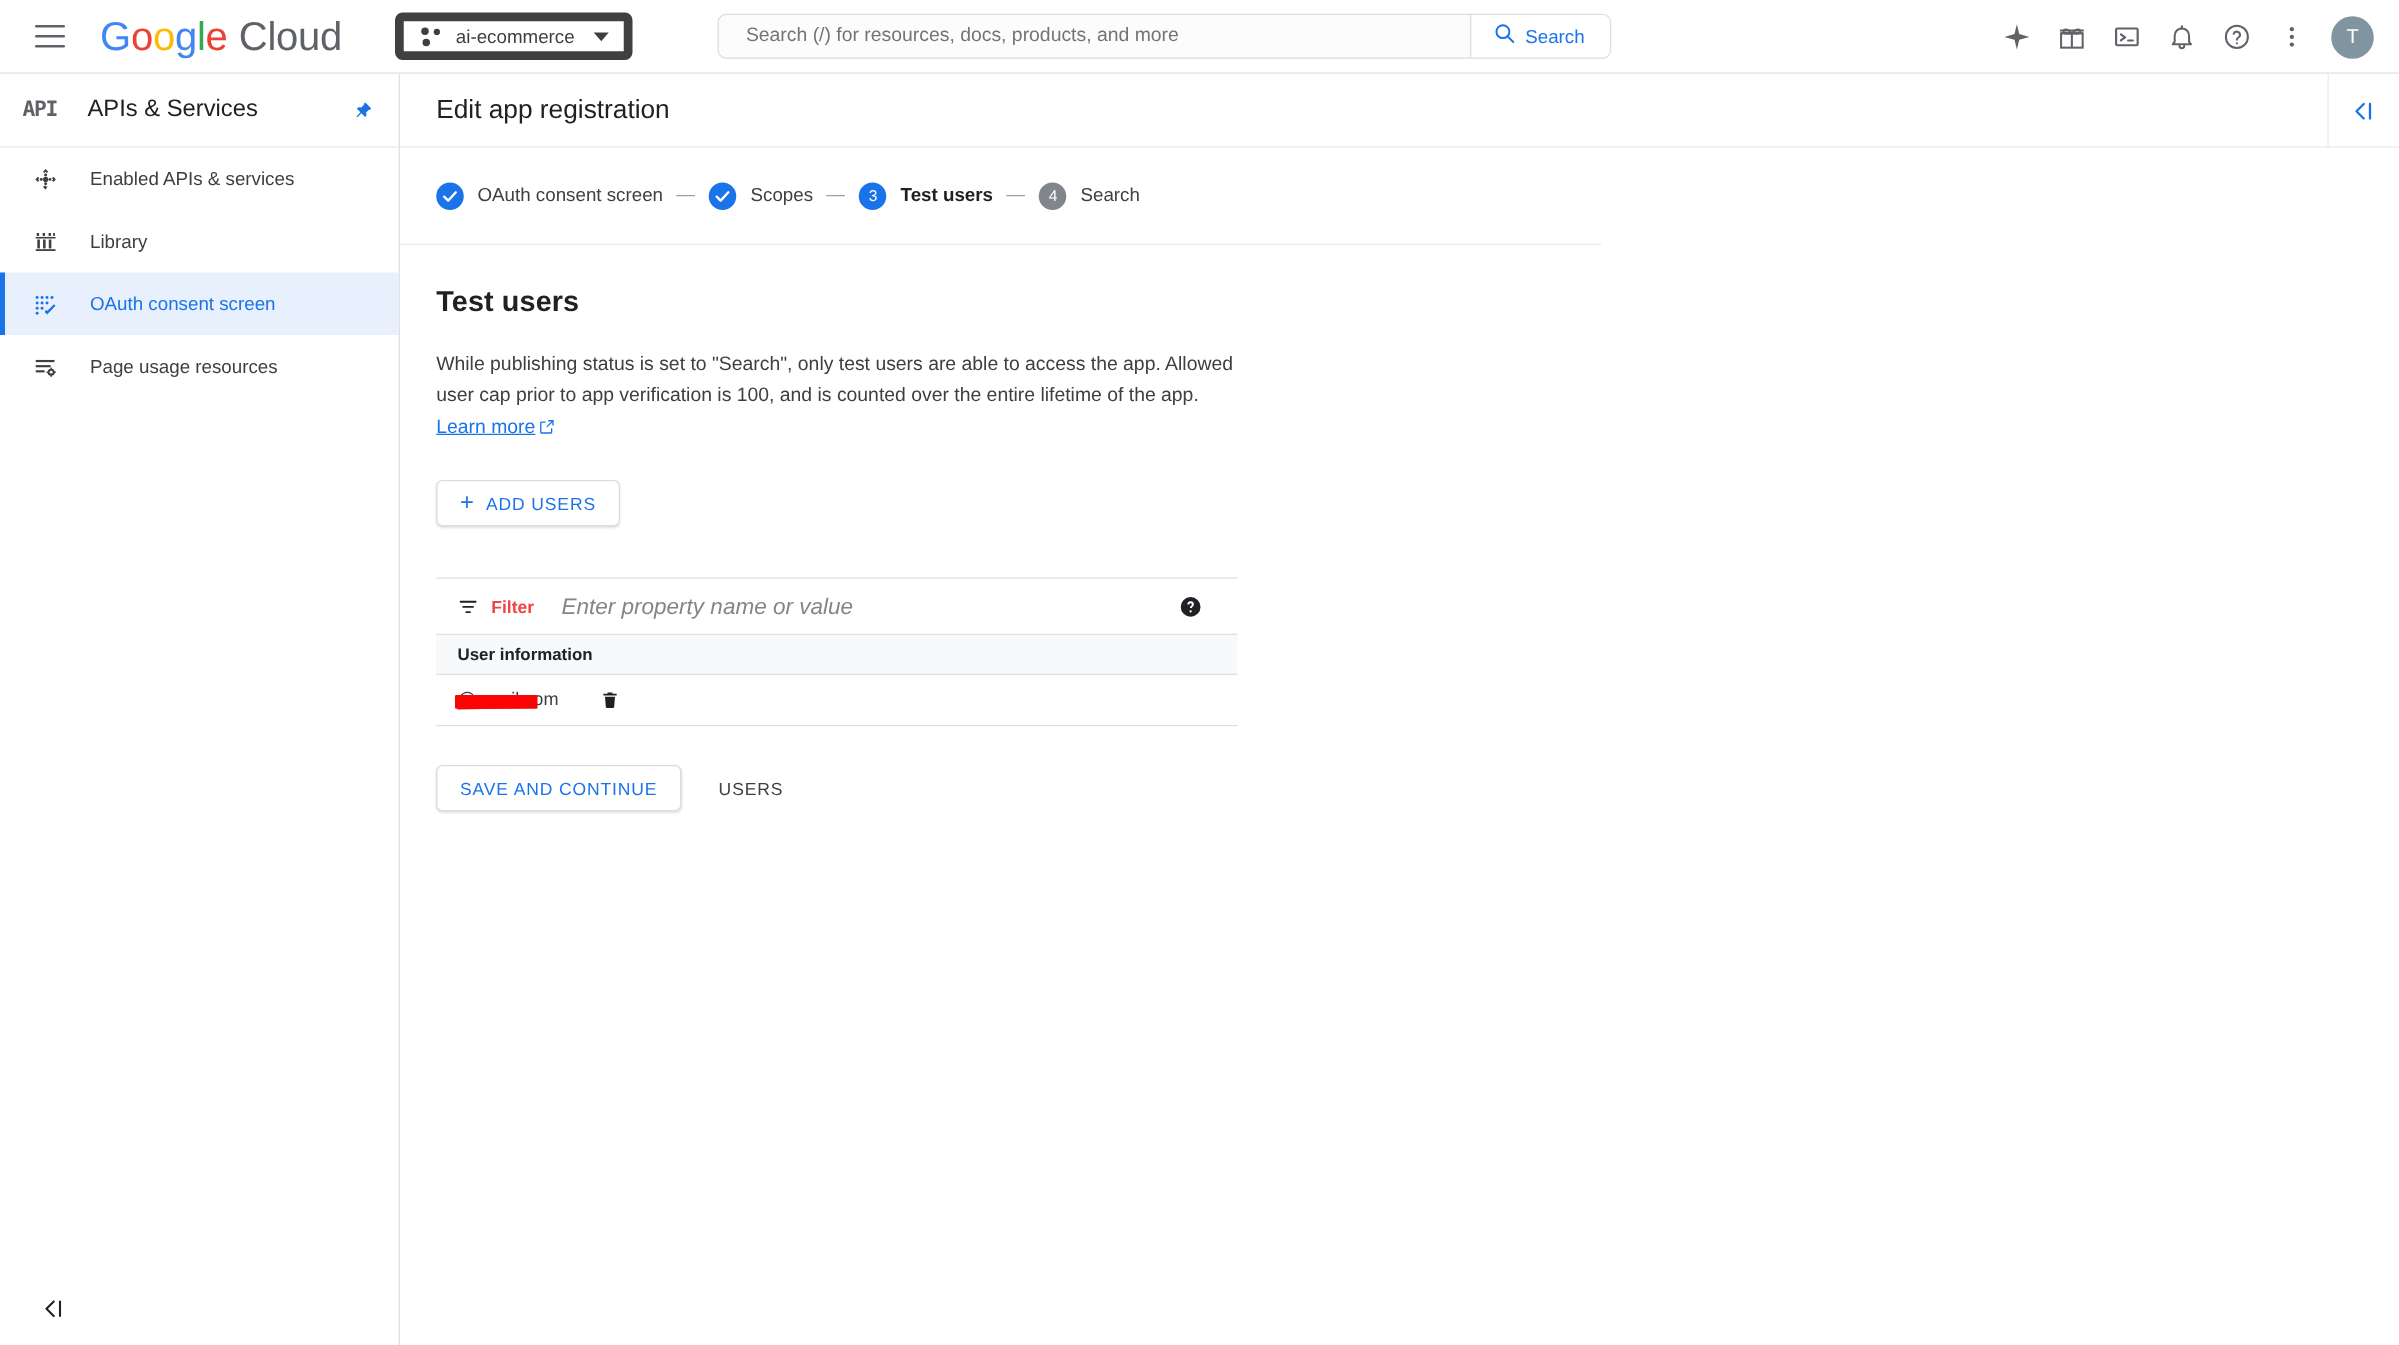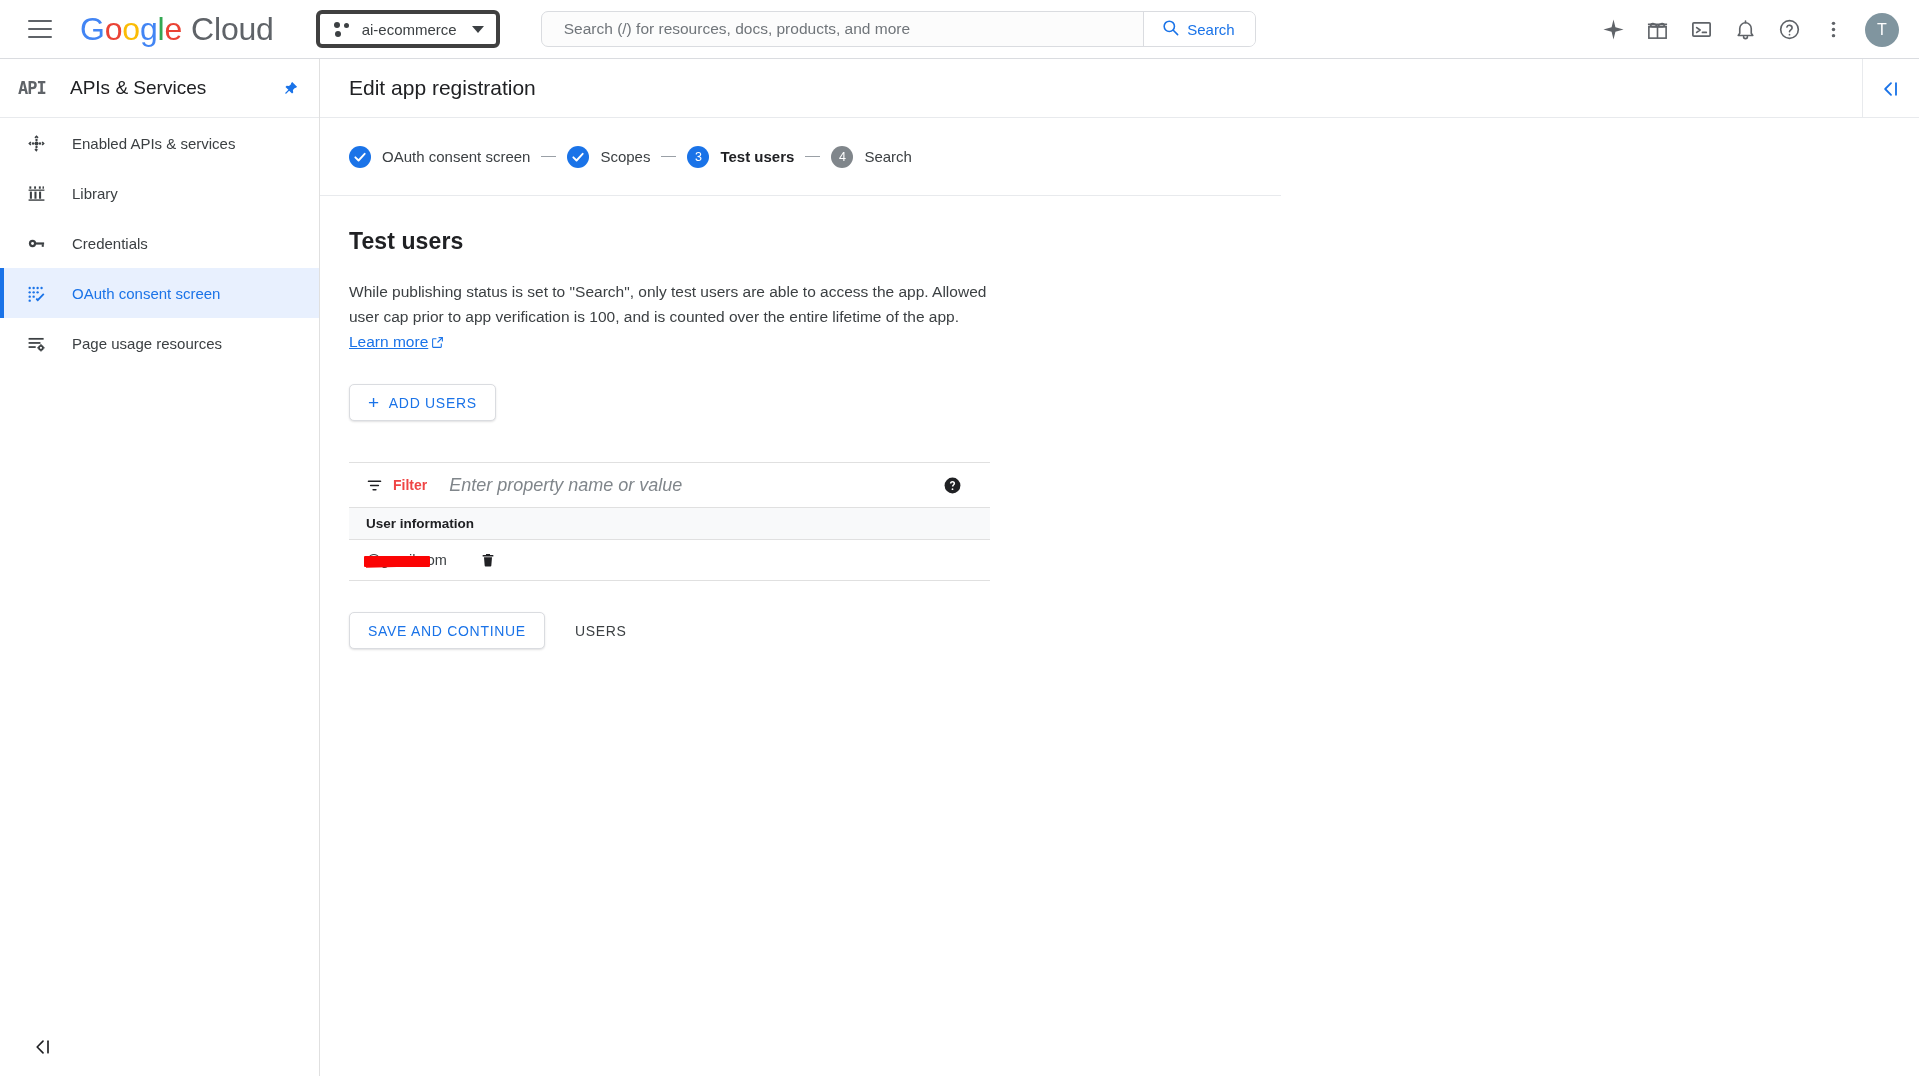--- a/index.html
+++ b/index.html
@@ -31,21 +31,21 @@
 
   .brand { display: flex; align-items: center; font-size: 32px; letter-spacing: -0.2px; }
   .brand .g1 { color:#4285F4; } .brand .g2 { color:#EA4335; } .brand .g3 { color:#FBBC05; }
   .brand .g4 { color:#4285F4; } .brand .g5 { color:#34A853; } .brand .g6 { color:#EA4335; }
   .brand .cloud { color:#5f6368; margin-left: 9px; font-weight: 400; }
 
   .project-chip {
     margin-left: 42px;
     height: 38px;
     min-width: 168px;
-    border: 4px solid #404040;
+    border: 7px solid #404040;
     border-radius: 6px;
     display: flex; align-items: center;
     padding: 0 12px 0 14px;
     gap: 11px;
     cursor: pointer;
     background: #fff;
   }
   .project-chip .pname { font-size: 15px; color: #3c4043; }
   .dots-icon { width: 17px; height: 15px; position: relative; flex: 0 0 auto; }
   .dots-icon b {
@@ -57,21 +57,21 @@
   .dots-icon b.d3 { left: 1px; top: 9px; }
   .caret-down {
     width: 0; height: 0;
     border-left: 6px solid transparent;
     border-right: 6px solid transparent;
     border-top: 7px solid #3c4043;
     margin-left: 4px;
   }
 
   .searchwrap {
-    margin-left: 41px;
+    margin-left: 68px;
     height: 36px;
     width: 715px;
     border: 1px solid #dadce0;
     border-radius: 7px;
     display: flex; align-items: center;
     background: #fcfcfc;
     overflow: hidden;
   }
   .searchwrap .sinput {
     flex: 1 1 auto; height: 100%;
@@ -405,31 +405,20 @@
         <rect x="2" y="7" width="20" height="1.6"></rect>
         <rect x="3.6" y="9.6" width="2.6" height="9"></rect>
           <rect x="9.4" y="9.6" width="2.6" height="9"></rect>
         <rect x="15.2" y="9.6" width="2.6" height="9"></rect>
         <rect x="2" y="19.4" width="20" height="1.8"></rect>
       </svg>
     </span>
     <span class="sb-lbl">Library</span>
   </div>
 
-  <div class="sb-item">
-    <span class="sb-ic">
-      <svg width="19" height="19" viewBox="0 0 24 24" fill="currentColor">
-        <circle cx="7" cy="12" r="4.6"></circle>
-          <circle cx="7" cy="12" r="1.8" fill="#fff"></circle>
-        <rect x="10.6" y="10.6" width="11" height="2.8"></rect>
-        <rect x="18.6" y="13" width="2.6" height="3.2"></rect>
-      </svg>
-    </span>
-    <span class="sb-lbl">Credentials</span>
-  </div>
 
   <div class="sb-item active">
     <span class="sb-ic">
       <svg width="19" height="19" viewBox="0 0 24 24" fill="currentColor">
         <circle cx="3.4" cy="5" r="1.5"></circle>
           <circle cx="8.4" cy="5" r="1.5"></circle>
           <circle cx="13.4" cy="5" r="1.5"></circle>
           <circle cx="18.4" cy="5" r="1.5"></circle>
         <circle cx="3.4" cy="10.5" r="1.5"></circle>
           <circle cx="8.4" cy="10.5" r="1.5"></circle>

